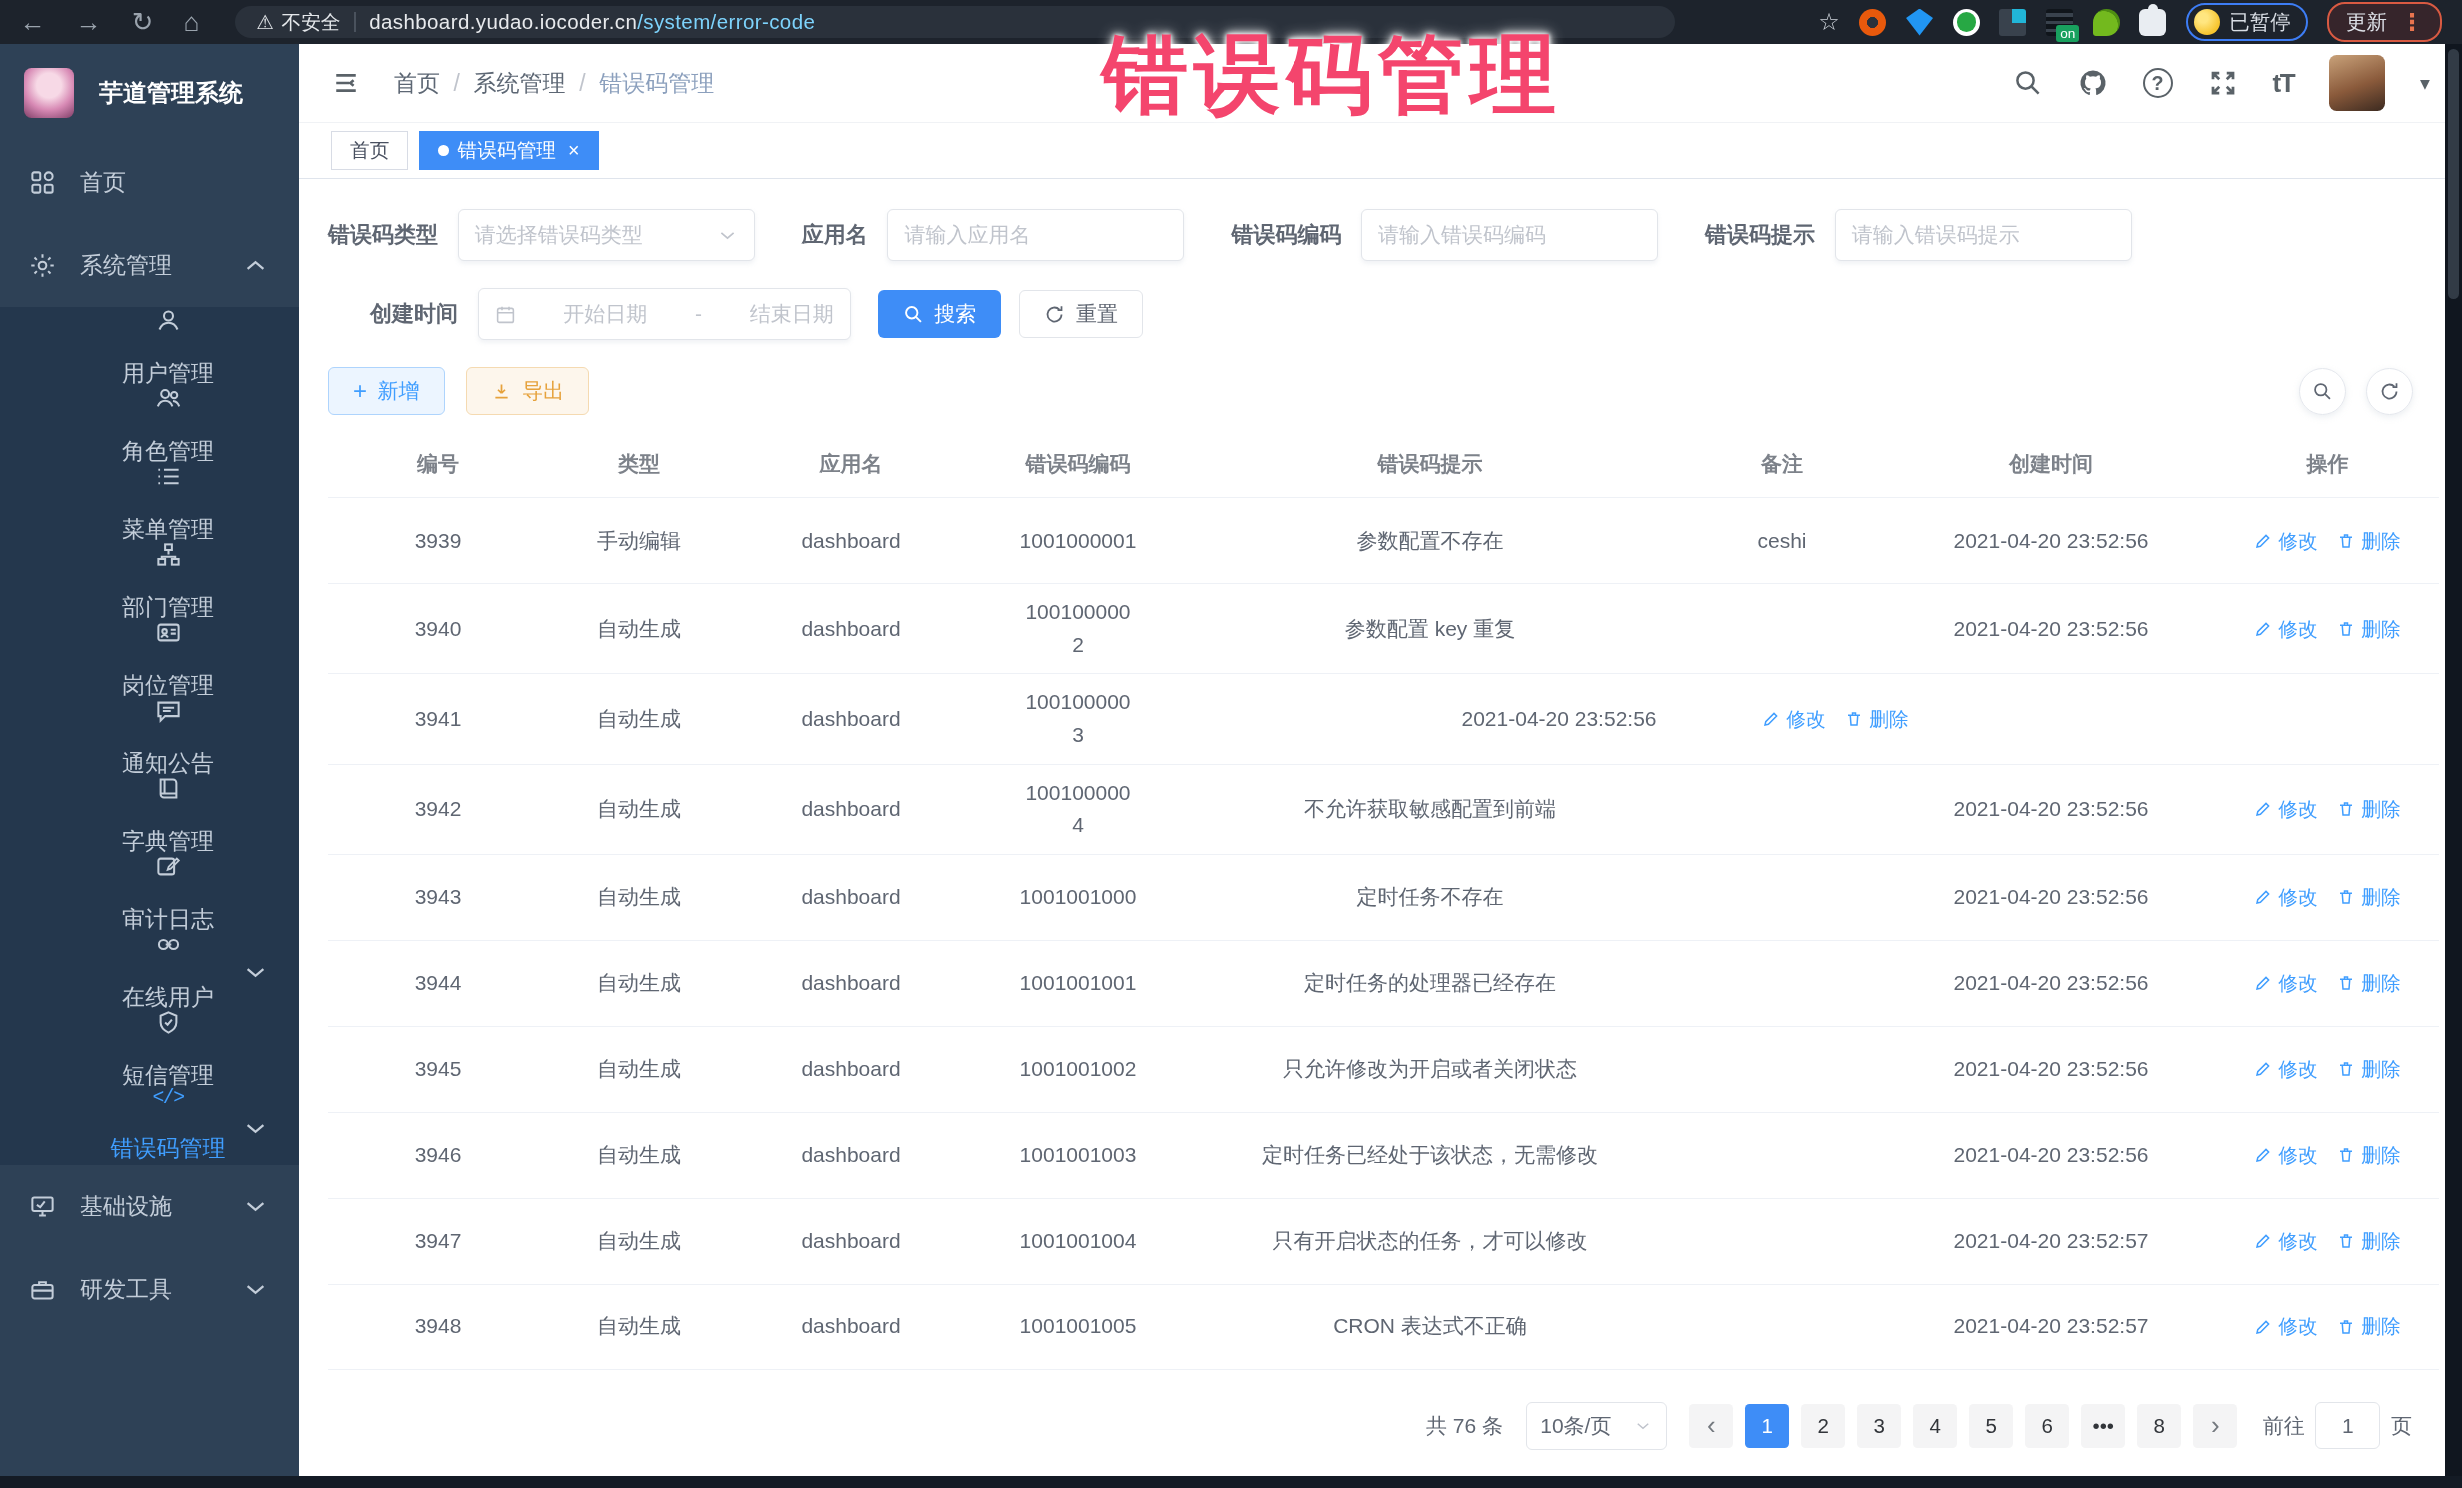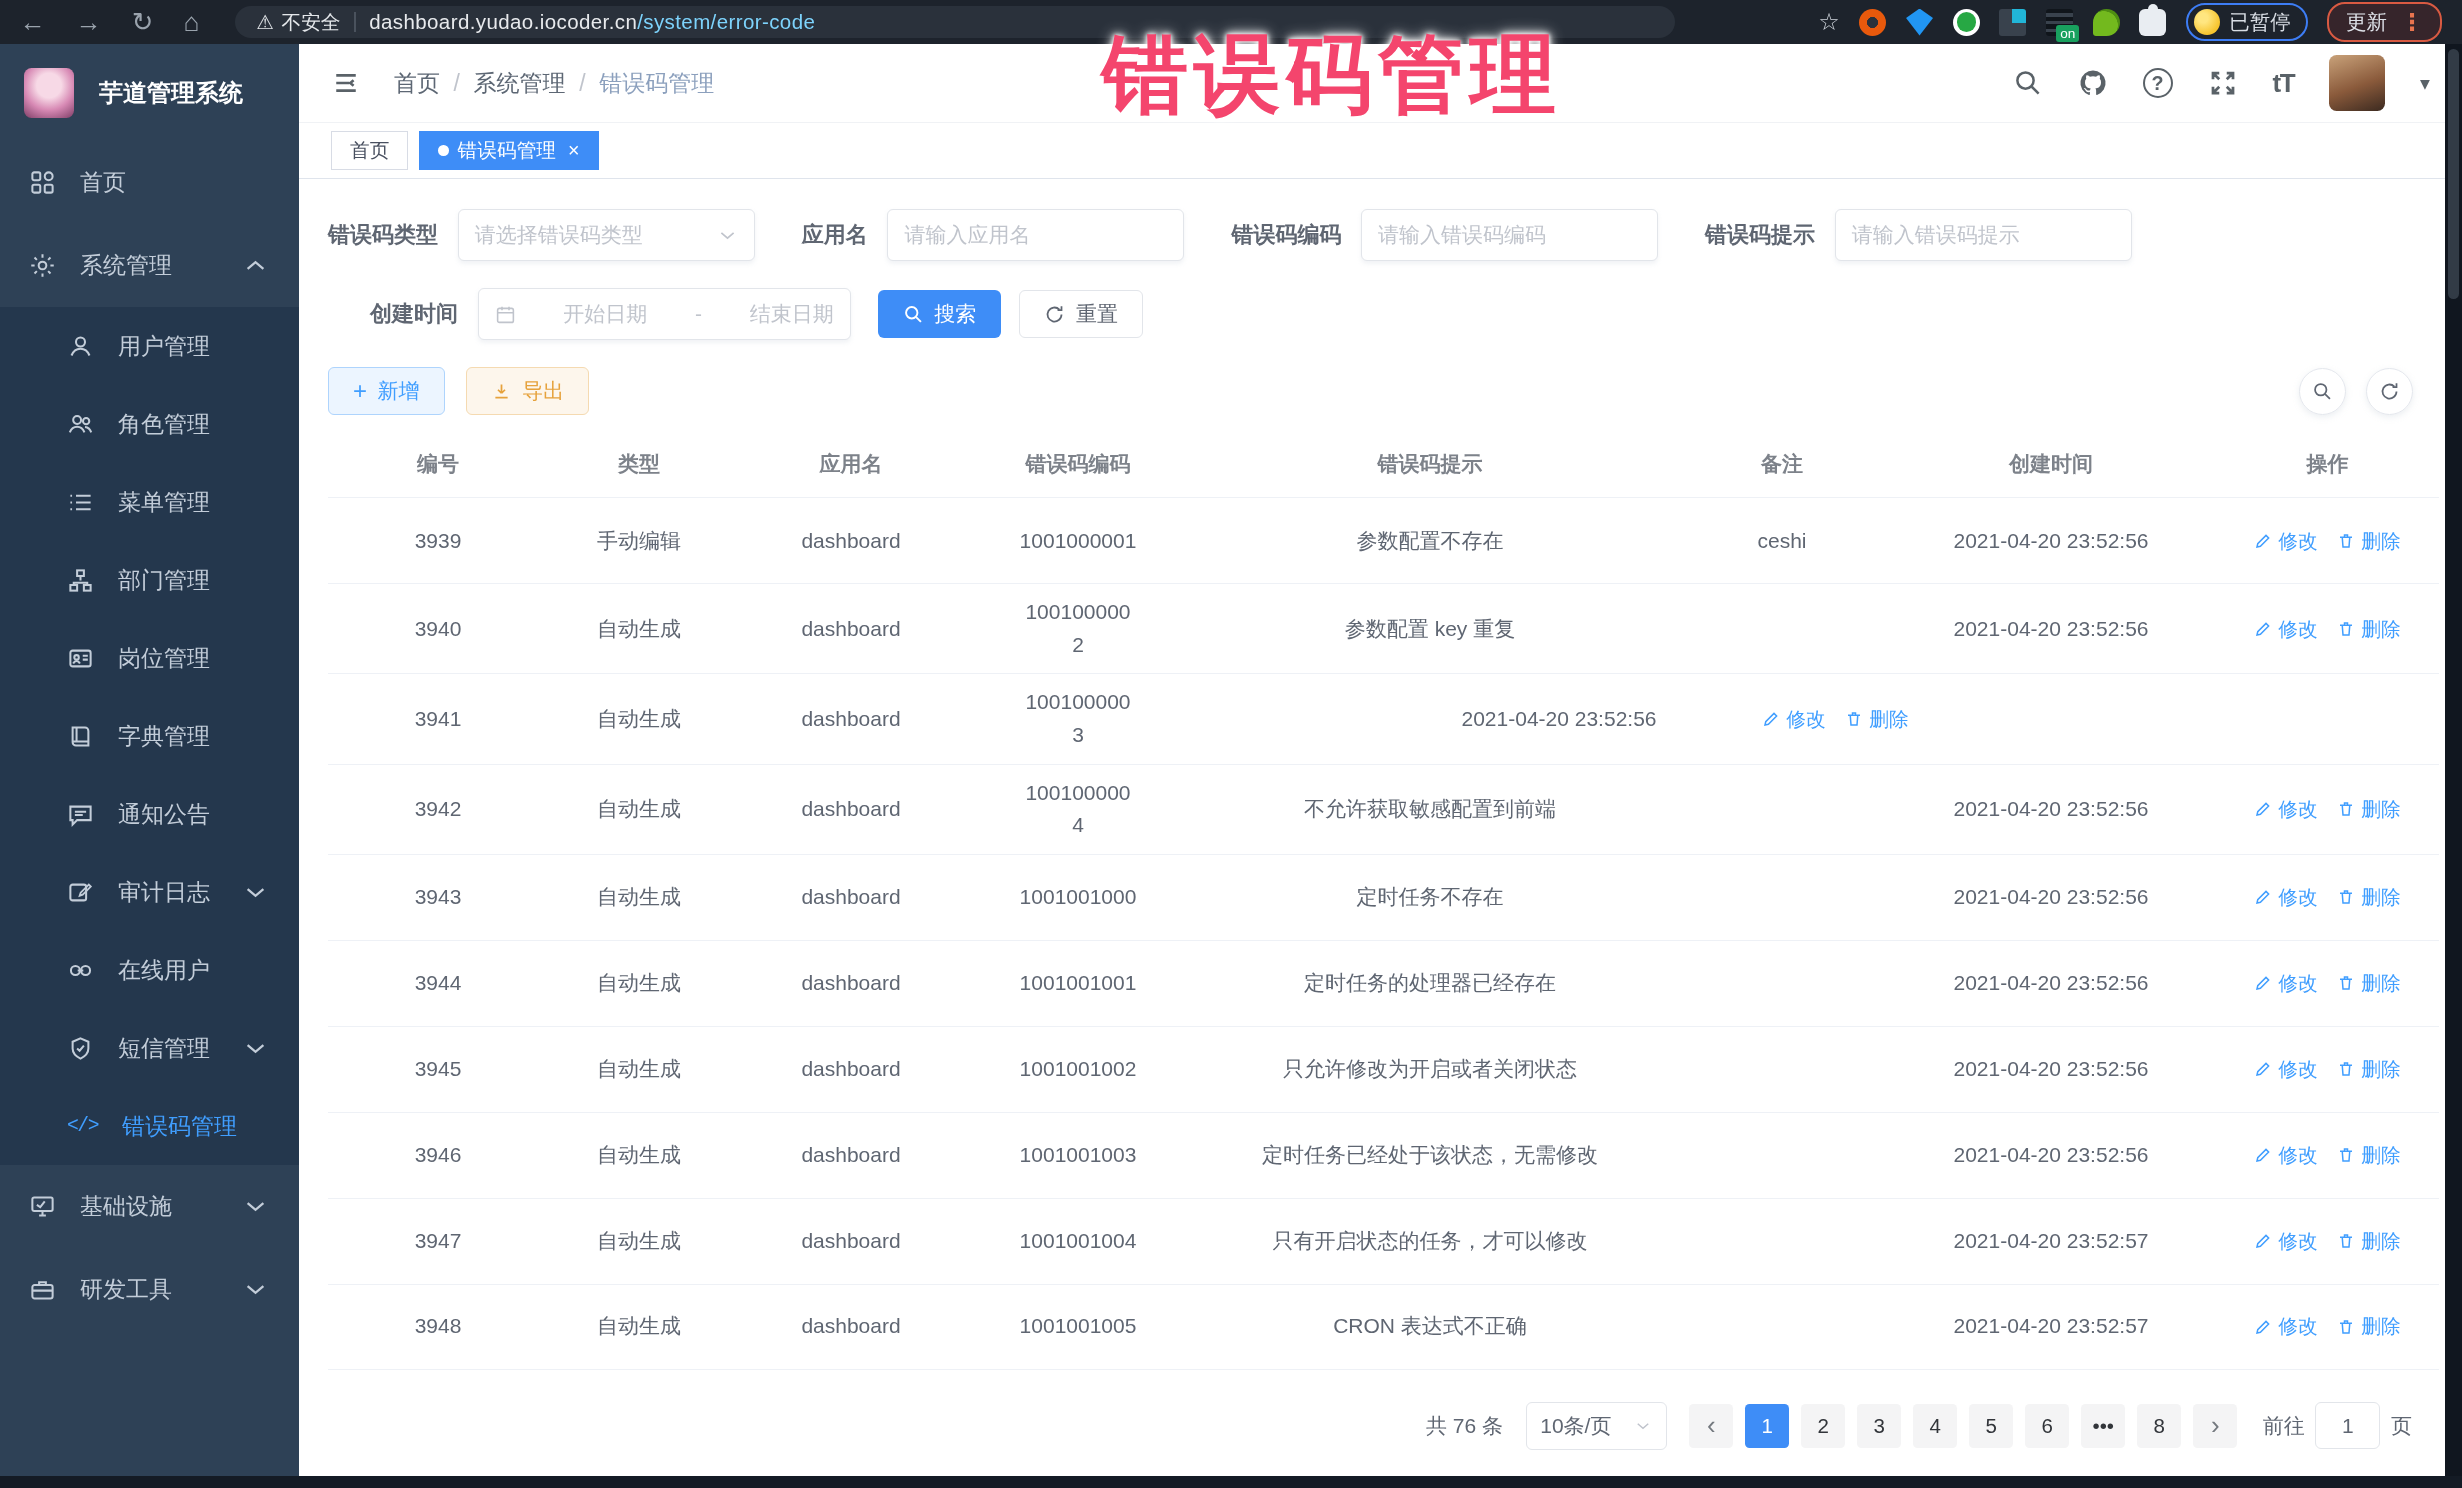--- a/index.html
+++ b/index.html
@@ -42,21 +42,21 @@
 
   
   .app { display:flex; height:1432px; }
   .sidebar { width:299px; background:#2e4156; color:#c3cdd9; flex:0 0 auto; }
   .logo-row { height:97px; display:flex; align-items:center; gap:25px; padding:0 24px; }
   .logo-img { width:50px; height:50px; border-radius:7.6px; background:radial-gradient(circle at 50% 35%, #f7d9e6 30%, #d789b4 60%, #7e3d66 100%); }
   .logo-title { font-size:24px; font-weight:bold; color:#fff; }
   .nav-item { height:83px; display:flex; align-items:center; gap:24px; padding:0 30px 0 29px; font-size:23px; cursor:pointer; }
   .nav-item svg { width:27px; height:27px; flex:0 0 auto; }
   .submenu { background:#24374d; }
-  .submenu .nav-item { height:78px; padding-left:67px; }
+  .submenu .nav-item { height:78px; padding-left:67px;flex-direction:column; }
   .nav-item.active { color:#409eff; }
   .chev { margin-left:auto; width:19.7px; height:19.7px; }
   .code-glyph { font-family:"Liberation Mono","DejaVu Sans Mono",monospace; font-size:19.7px; letter-spacing:-1.5px; }
 
   .main { flex:1; display:flex; flex-direction:column; background:#fff; min-width:0; }
   .navbar { height:79px; display:flex; align-items:center; padding:0 32px; gap:33px; border-bottom:0.8px solid #f0f2f5; }
   .hamburger { width:30px; height:26px; color:#5a6268; }
   .breadcrumb { display:flex; align-items:center; gap:13.6px; font-size:23px; }
   .crumb { color:#5d6774; }
   .crumb.current { color:#8ca0bd; }
@@ -229,31 +229,31 @@
         <div class="nav-item">
           <svg viewBox="0 0 24 24" fill="none" stroke="currentColor" stroke-width="1.8">
               <rect x="3" y="5" width="18" height="14" rx="2"></rect>
               <circle cx="8.5" cy="11" r="2"></circle>
               <path d="M5.5 16.5c.8-1.6 1.9-2.3 3-2.3s2.2.7 3 2.3M14 9.5h4.5M14 13h4.5"></path>
             </svg>
           <span>岗位管理</span>
         </div>
         <div class="nav-item">
           <svg viewBox="0 0 24 24" fill="none" stroke="currentColor" stroke-width="1.8">
+              <path d="M3 5h18v12H9l-4 4v-4H3z"></path>
+              <path d="M7 9.5h10M7 12.5h7"></path>
+            </svg>
+          <span>通知公告</span>
+        </div>
+        <div class="nav-item">
+          <svg viewBox="0 0 24 24" fill="none" stroke="currentColor" stroke-width="1.8">
               <path d="M5 4h11a3 3 0 0 1 3 3v13H8a3 3 0 0 1-3-3V4z"></path>
               <path d="M5 16.5h14M8.5 4v12"></path>
             </svg>
           <span>字典管理</span>
-        </div>
-        <div class="nav-item">
-          <svg viewBox="0 0 24 24" fill="none" stroke="currentColor" stroke-width="1.8">
-              <path d="M3 5h18v12H9l-4 4v-4H3z"></path>
-              <path d="M7 9.5h10M7 12.5h7"></path>
-            </svg>
-          <span>通知公告</span>
         </div>
         <div class="nav-item">
           <svg viewBox="0 0 24 24" fill="none" stroke="currentColor" stroke-width="1.8">
               <rect x="3" y="5" width="14" height="14" rx="2"></rect>
               <path d="M20 4l-8 8-1 3 3-1 8-8z" transform="scale(0.9) translate(1.5 1.5)"></path>
             </svg>
           <span>审计日志</span>
           <svg class="chev" viewBox="0 0 24 24" fill="none" stroke="currentColor" stroke-width="2">
               <polyline points="5 9 12 15 19 9"></polyline>
             </svg>

